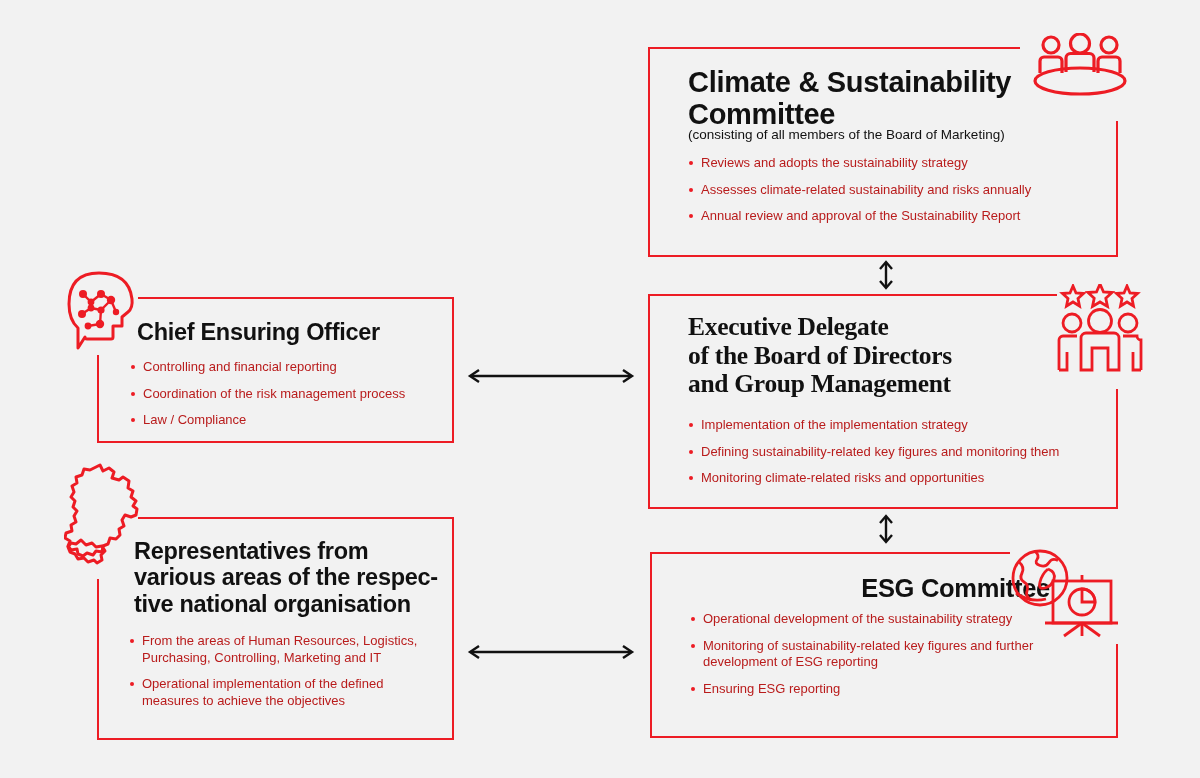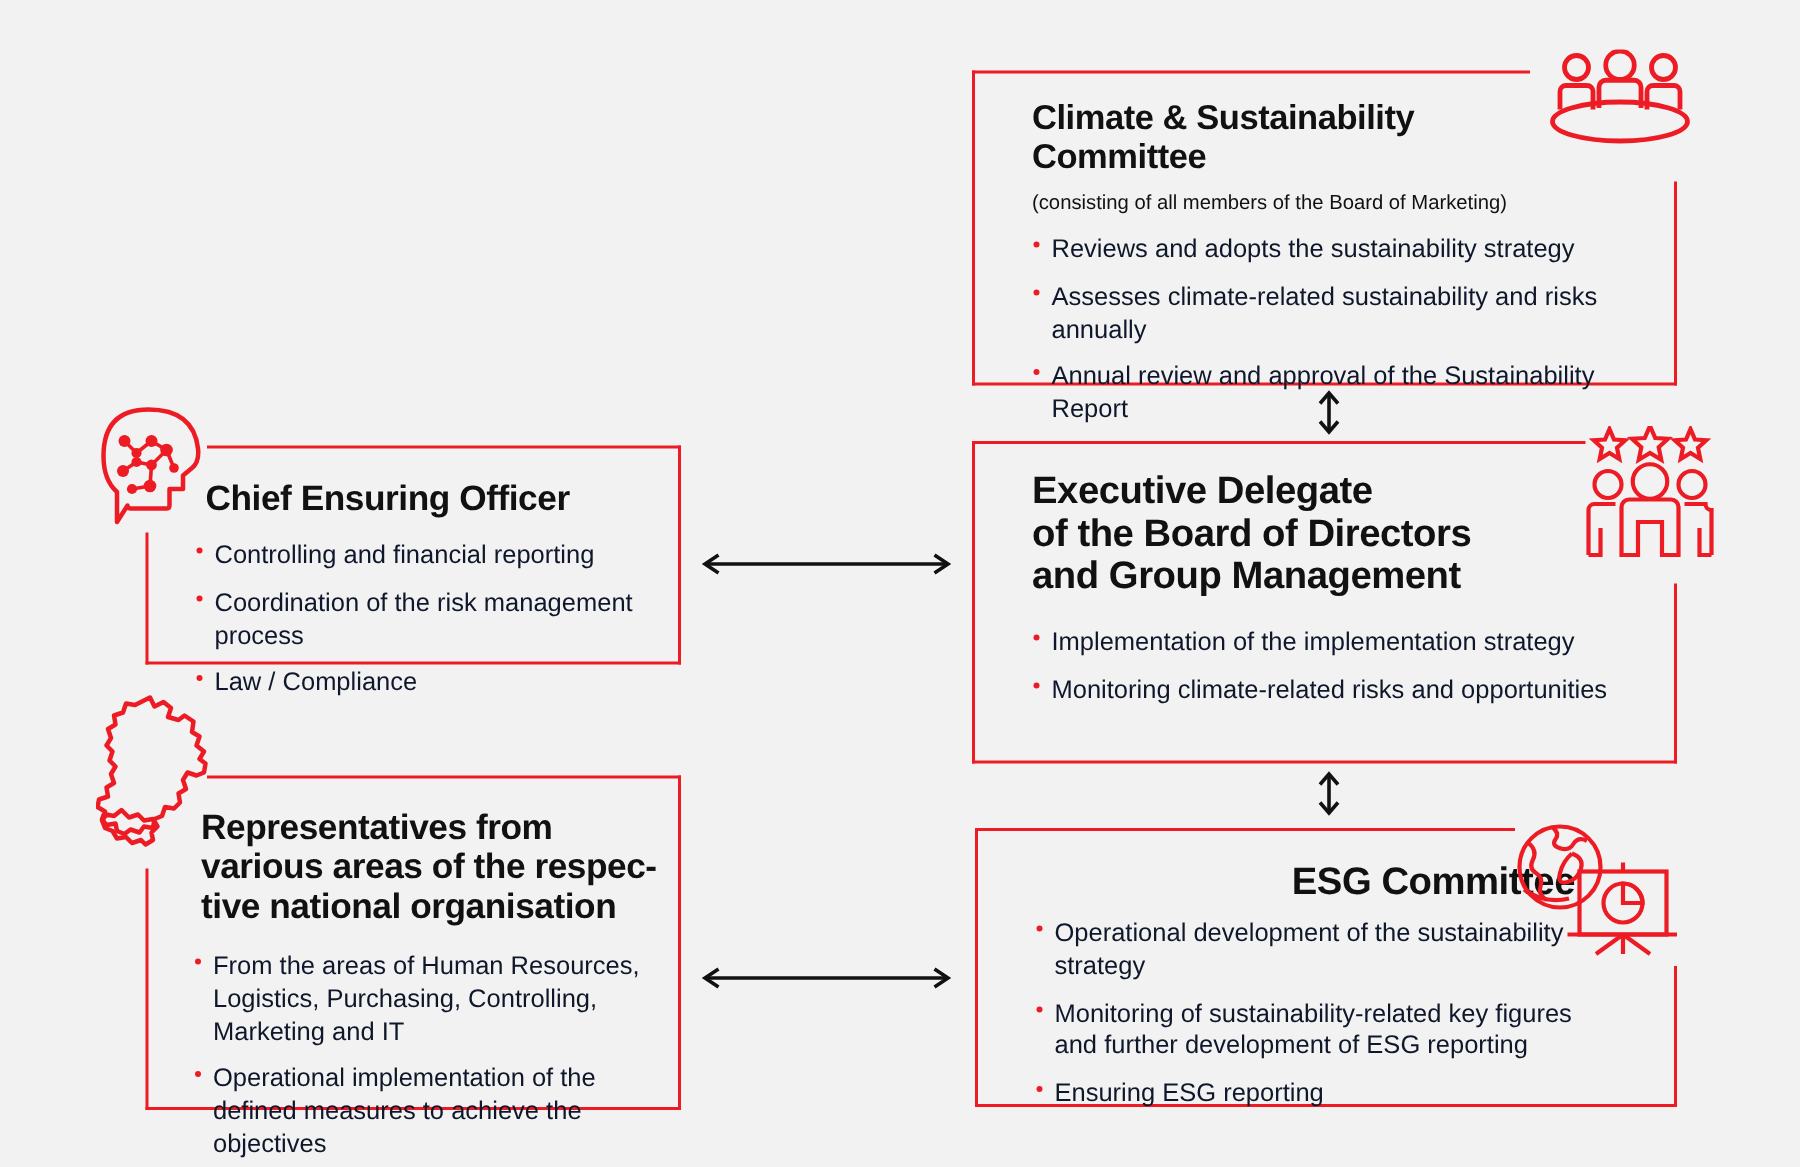--- a/index.html
+++ b/index.html
@@ -50,22 +50,22 @@
   }
   ul.bullets {
     position: absolute;
     margin: 0;
     padding: 0;
     list-style: none;
   }
   ul.bullets li {
     position: relative;
     padding-left: 13px;
-    color: #0f172a;
-    font-size: 17px;
+    color: #b91c1c;
+    font-size: 13px;
     line-height: 1.28;
     margin-bottom: 10px;
   }
   ul.bullets li:last-child { margin-bottom: 0; }
   ul.bullets li::before {
     content: "";
     position: absolute;
     left: 1px;
     top: 6px;
     width: 4px;
@@ -85,21 +85,21 @@
 
 <div id="canvas">
 
   <div class="box" style="left:648px; top:47px; width:470px; height:210px;">
 
     <div class="bd bd-h" style="left:0px; top:0px; width:372px;"></div>
     <div class="bd bd-v" style="left:0px; top:0px; height:210px;"></div>
     <div class="bd bd-h" style="left:0px; top:208px; width:470px;"></div>
     <div class="bd bd-v" style="left:468px; top:74px; height:136px;"></div>
 
-    <div class="card-title" style="left:40px; top:19px; width:380px; font-size:23px;">Climate &amp; Sustainability
+    <div class="card-title" style="left:40px; top:19px; width:380px; font-size:29px;">Climate &amp; Sustainability
 Committee</div>
     <div class="card-sub" style="left:40px; top:80px; width:400px;">(consisting of all members of the Board of Marketing)</div>
     <ul class="bullets" style="left:40px; top:108px; width:400px;">
       <li>Reviews and adopts the sustainability strategy</li>
       <li>Assesses climate-related sustainability and risks annually</li>
       <li>Annual review and approval of the Sustainability Report</li>
     </ul>
   </div>
 
   <div class="icon" style="left:1032px; top:33px;">
@@ -121,25 +121,26 @@
       <polyline points="6,23 12,30 18,23" fill="none" stroke-linejoin="miter"></polyline>
     </svg>
   </div>
 
   <div class="box" style="left:648px; top:294px; width:470px; height:215px;">
     <div class="bd bd-h" style="left:0px; top:0px; width:409px;"></div>
     <div class="bd bd-v" style="left:0px; top:0px; height:215px;"></div>
     <div class="bd bd-h" style="left:0px; top:213px; width:470px;"></div>
     <div class="bd bd-v" style="left:468px; top:95px; height:120px;"></div>
 
-    <div class="card-title" style="left:40px; top:19px; width:390px; font-size:25.5px;">Executive Delegate
+    <div class="card-title" style="left:40px; top:19px; width:390px; font-size:25.5px;font-family:Liberation Serif, serif;">Executive Delegate
 of the Board of Directors
 and Group Management</div>
     <ul class="bullets" style="left:40px; top:123px; width:410px;">
       <li>Implementation of the implementation strategy</li>
+      <li>Defining sustainability-related key figures and monitoring them</li>
       <li>Monitoring climate-related risks and opportunities</li>
     </ul>
   </div>
 
   <div class="icon" style="left:1056px; top:284px;">
     <svg width="88" height="88" viewBox="0 0 88 88" fill="none" stroke="#ED1C24" stroke-width="2.8">
       <polygon points="17,2 20,9 27.5,9.5 22,14.5 23.5,22 17,18 10.5,22 12,14.5 6.5,9.5 14,9" stroke-linejoin="miter"></polygon>
       <polygon points="44,0 47.5,8 56,8.5 49.8,14.2 51.5,22.5 44,18 36.5,22.5 38.2,14.2 32,8.5 40.5,8" stroke-linejoin="miter"></polygon>
       <polygon points="71,2 74,9 81.5,9.5 76,14.5 77.5,22 71,18 64.5,22 66,14.5 60.5,9.5 68,9" stroke-linejoin="miter"></polygon>
       <circle cx="16" cy="39" r="9"></circle>

